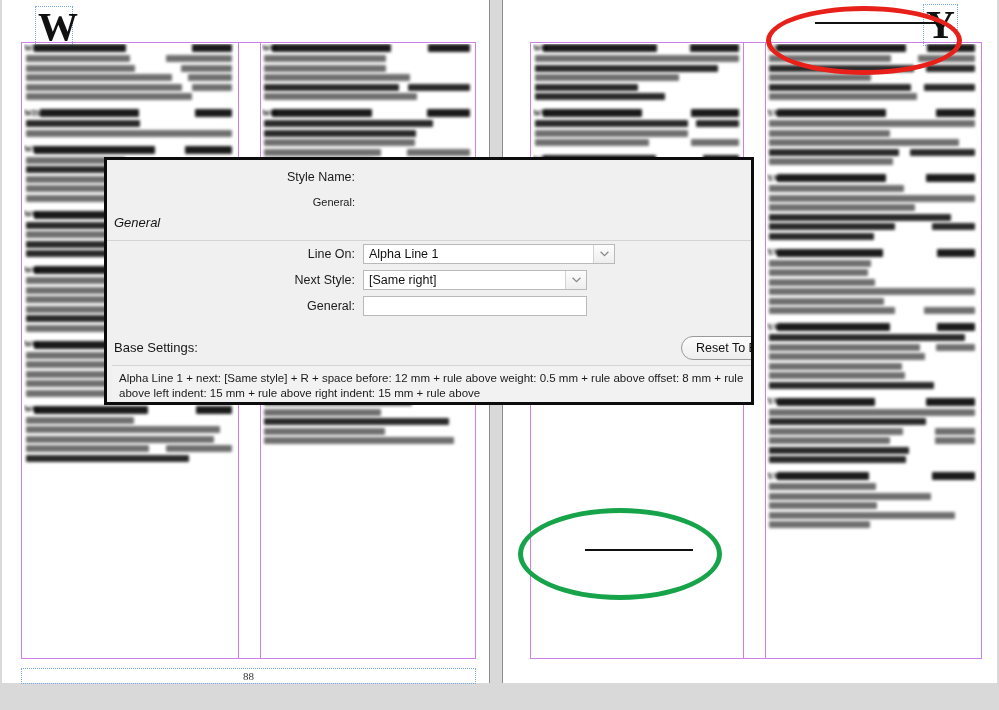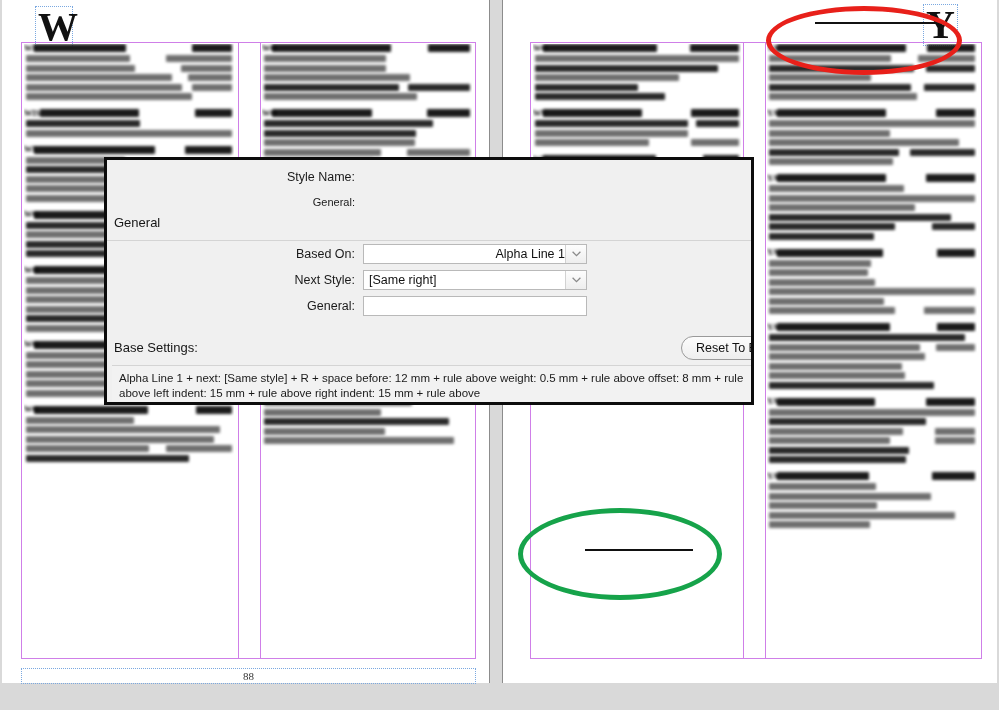--- a/index.html
+++ b/index.html
@@ -873,27 +873,27 @@
 
     <div class="row" style="left:0; top:10px; width:610px;">
       <div class="lbl" style="width:248px;">Style Name:</div>
     </div>
 
     <div class="row" style="left:0; top:36px; width:610px;">
       <div class="lbl" style="width:248px; font-size:11px;">General:</div>
       <div style="width:248px; font-size:12px;"></div>
     </div>
 
-    <div class="section-head" style="left:7px; top:55px;">General</div>
+    <div class="section-head" style="left:7px; top:55px;font-style:italic;">General</div>
 
     <div class="hr-line" style="left:0; top:80px; width:650px;"></div>
 
     <div class="row" style="left:0; top:84px; width:620px;">
-      <div class="lbl" style="width:248px;">Based On:</div>
-      <div class="combo" style="width:224px;text-align:right;">
+      <div class="lbl" style="width:248px;">Line On:</div>
+      <div class="combo" style="width:252px;">
         <div class="val">Alpha Line 1</div>
         <div class="arrow">
           <svg width="9" height="6" viewBox="0 0 9 6" aria-hidden="true">
             <path d="M0.6 0.8 L4.5 4.6 L8.4 0.8" fill="none" stroke="#8a8a8a" stroke-width="1.3"></path>
           </svg>
         </div>
       </div>
     </div>
 
     <div class="row" style="left:0; top:110px; width:620px;">

